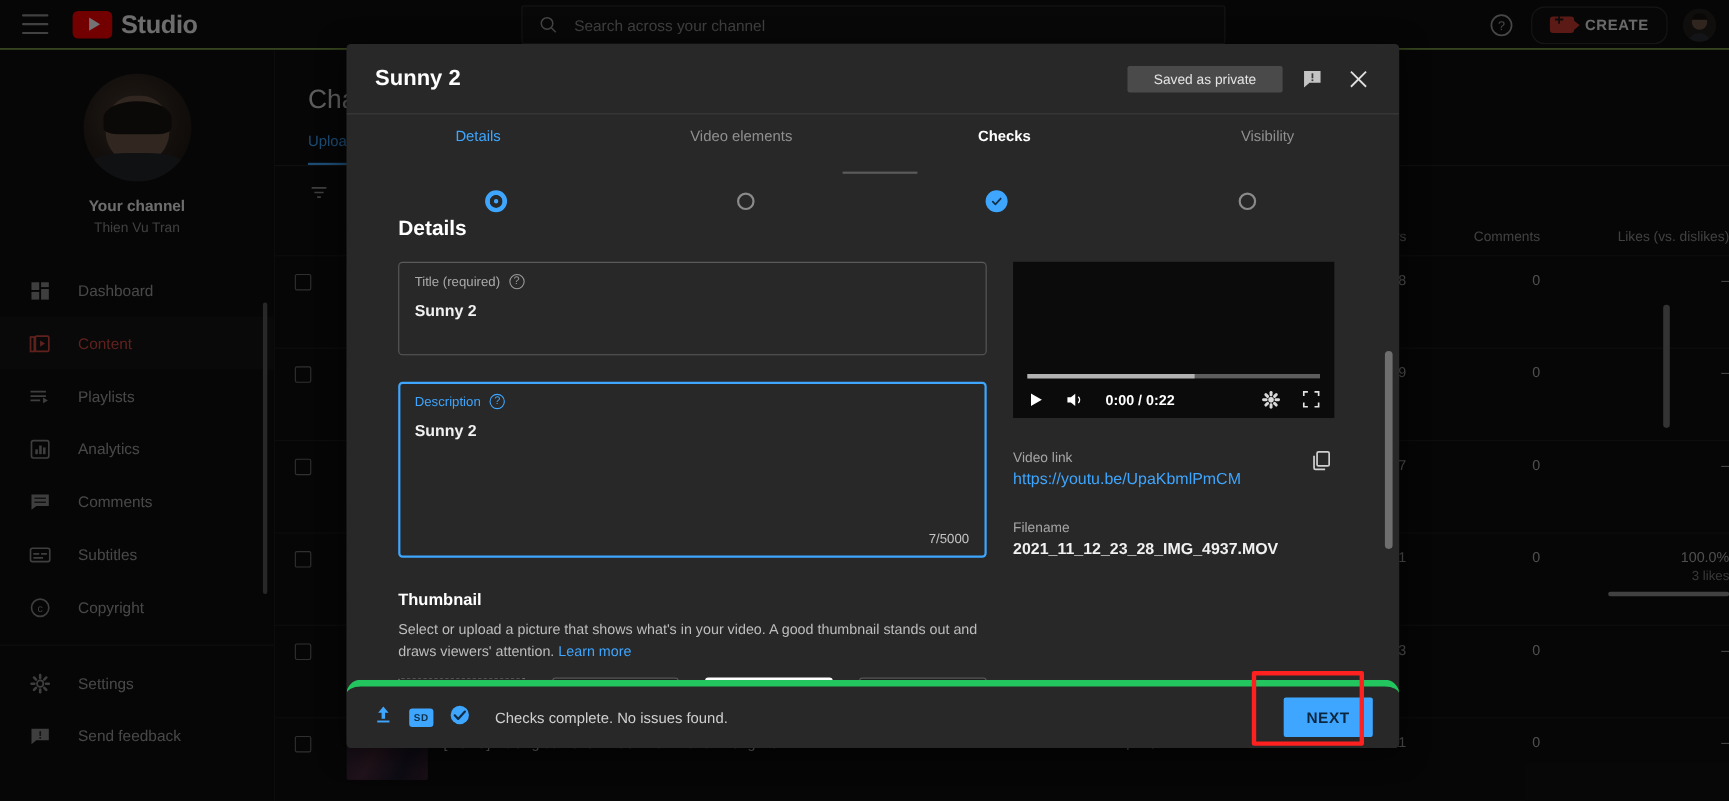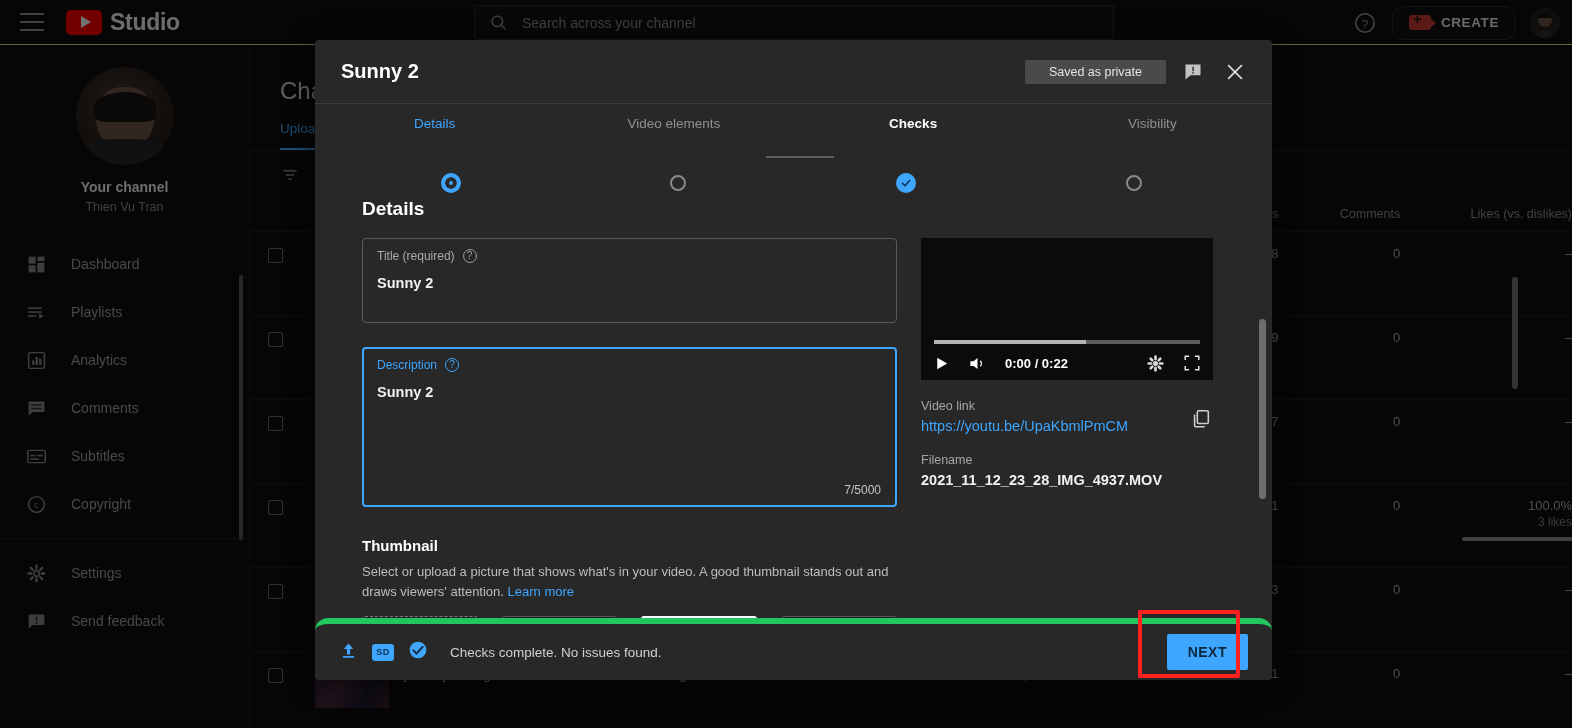--- a/index.html
+++ b/index.html
@@ -145,21 +145,21 @@
 
   
   .right-col { width:303px; }
   .player { width:292px; height:142px; background:#0b0b0b; position:relative;}
   .pbar { position:absolute; left:13px; right:13px; bottom:36px; height:4px; background:#5d5d5d; }
   .pbar i { display:block; height:4px; width:57%; background:#b3b3b3;}
   .pctrl { position:absolute; left:0; right:0; bottom:0; height:34px; display:flex; align-items:center; padding:0 12px; gap:18px;}
   .ptime { color:#fff; font-size:13px; font-weight:bold;}
   .pspacer { flex:1; }
   .pitem { cursor:pointer; display:flex; align-items:center;}
-  .meta { padding-top:19px; position:relative;}
+  .meta { padding-top:29px; position:relative;}
   .meta-label { color:#a5a5a5; font-size:12.5px; }
   .meta-link { color:#3ea6ff; font-size:14.5px; margin-top:5px; cursor:pointer;}
   .meta-val { color:#f1f1f1; font-size:14.5px; font-weight:bold; margin-top:5px;}
   .copy-icon { position:absolute; right:12px; top:28px; cursor:pointer;}
   .modal-scroll { position:absolute; right:6px; top:143px; width:7px; height:180px; background:#6e6e6e; border-radius:4px;}
 
   
   .modal-foot { position:absolute; left:0; bottom:0; width:957px; height:62px; background:#282828;
       border-top:6px solid #22c55e; display:flex; align-items:center; padding:0 24px 0 24px;border-radius:13px;}
   .foot-icons { display:flex; align-items:center; gap:14px; }
@@ -232,20 +232,28 @@
       <div class="navitem">
         <svg width="21" height="21" viewBox="0 0 24 24">
           <rect x="3" y="3" width="8" height="8" fill="#8b8b8b"></rect>
             <rect x="13" y="3" width="8" height="5" fill="#8b8b8b"></rect>
           <rect x="3" y="13" width="8" height="8" fill="#8b8b8b"></rect>
             <rect x="13" y="10" width="8" height="11" fill="#8b8b8b"></rect>
         </svg>
         <span class="nlabel">Dashboard</span>
       </div>
 
+      <div class="navitem active">
+        <svg width="21" height="21" viewBox="0 0 24 24">
+          <rect x="2" y="5" width="4" height="15" fill="none" stroke="#d04a43" stroke-width="1.8"></rect>
+          <rect x="7" y="4" width="14" height="16" rx="1.5" fill="none" stroke="#d04a43" stroke-width="1.8"></rect>
+          <path d="M12 8.5 l5 3.3 l-5 3.3Z" fill="#d04a43"></path>
+        </svg>
+        <span class="nlabel">Content</span>
+      </div>
 
       <div class="navitem">
         <svg width="21" height="21" viewBox="0 0 24 24">
           <line x1="2" y1="7" x2="18" y2="7" stroke="#8b8b8b" stroke-width="1.8"></line>
           <line x1="2" y1="11.5" x2="18" y2="11.5" stroke="#8b8b8b" stroke-width="1.8"></line>
           <line x1="2" y1="16" x2="12" y2="16" stroke="#8b8b8b" stroke-width="1.8"></line>
           <path d="M15 13 l5 3 l-5 3Z" fill="#8b8b8b"></path>
         </svg>
         <span class="nlabel">Playlists</span>
       </div>

